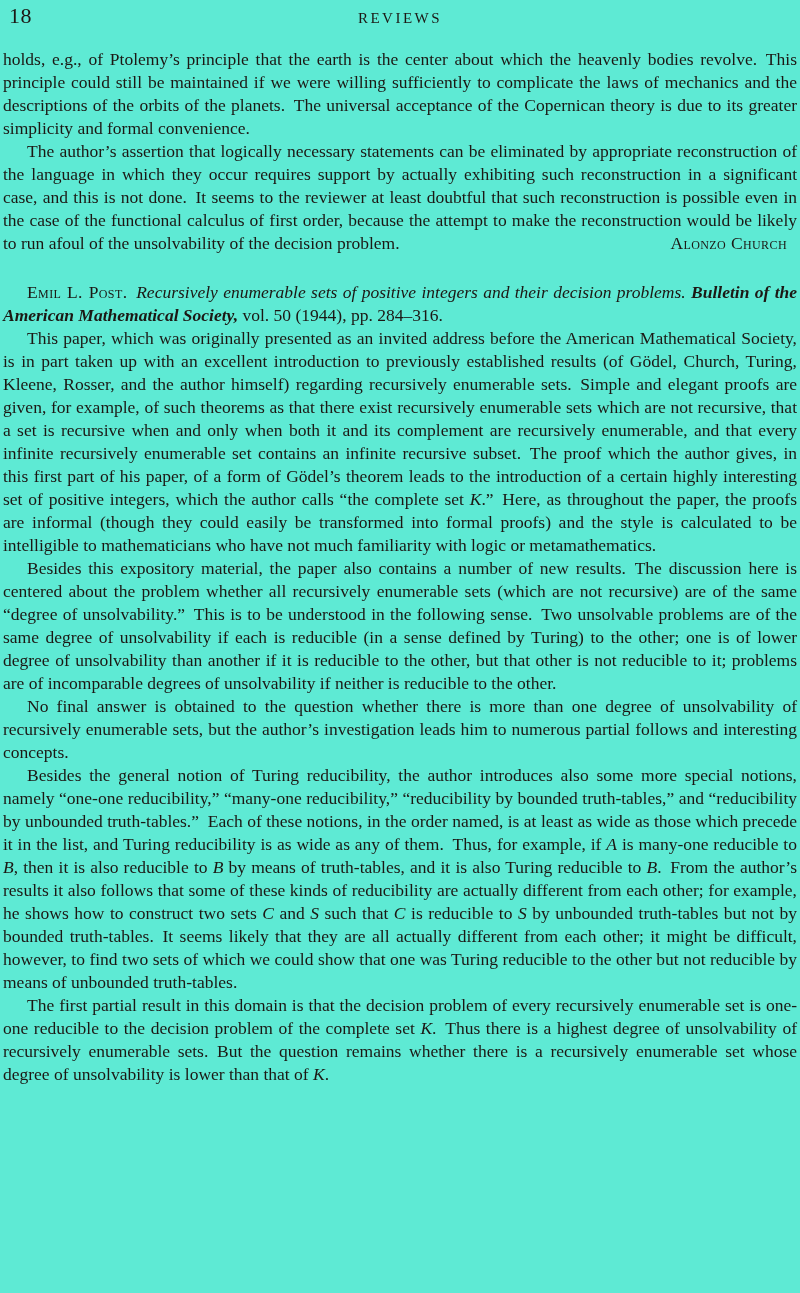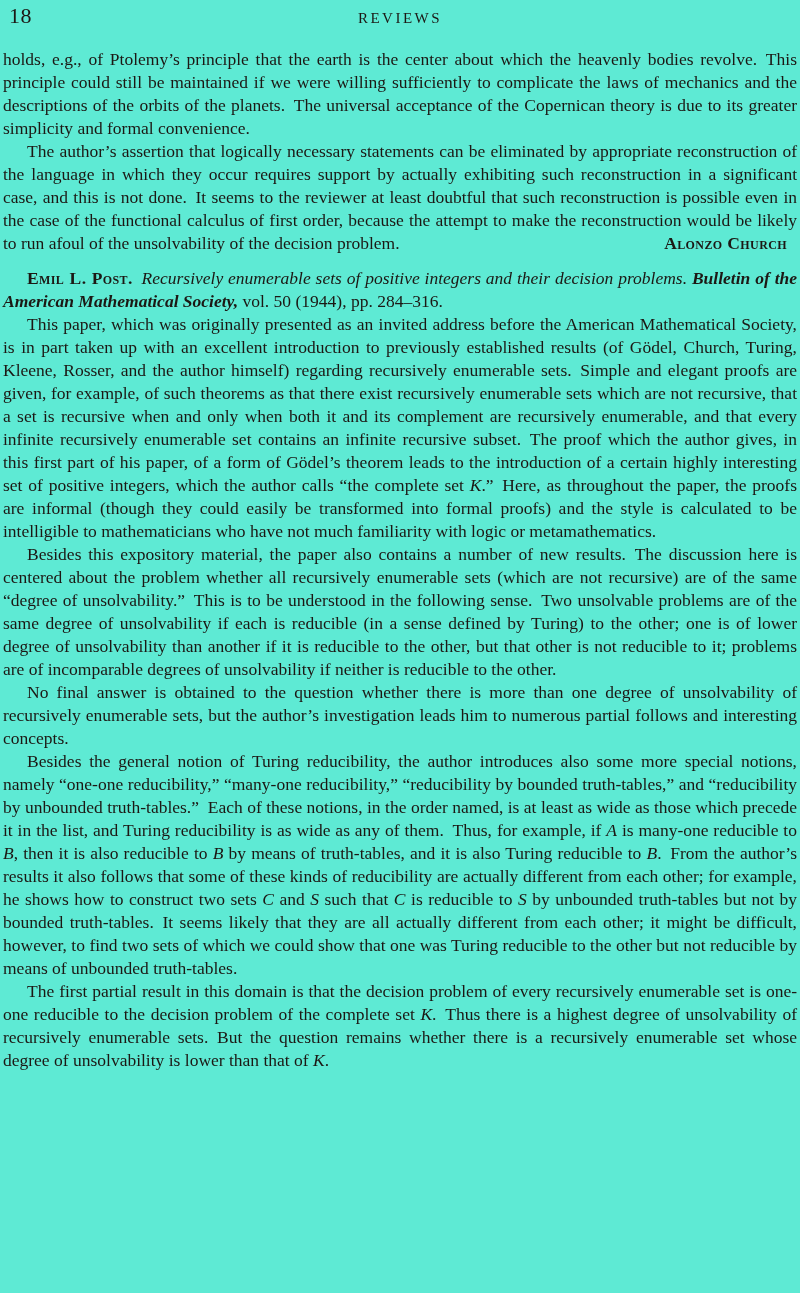--- a/index.html
+++ b/index.html
@@ -37,24 +37,24 @@
     text-align: center;
     font-size: 15px;
     letter-spacing: 2.5px;
   }
   .review-body { }
   .para {
     margin: 0;
     text-align: justify;
   }
   .para.indent { text-indent: 24px; }
-  .para.citation { margin-top: 12px; }
+  .para.citation { margin-top: 26px; }
   .run-i  { font-style: italic; }
   .run-bi { font-weight: bold; font-style: italic; }
-  .run-sc { font-variant: small-caps; letter-spacing: 0.4px; font-weight: bold; }
+  .run-sc { font-variant: small-caps; letter-spacing: 0.4px; }
   .run-sig { float: right; margin-right: 10px; }
 </style>
 </head>
 <body>
 
 <div class="page">
   <div class="page-header">
     <span class="page-number">18</span>
     <span class="running-title">REVIEWS</span>
   </div>

